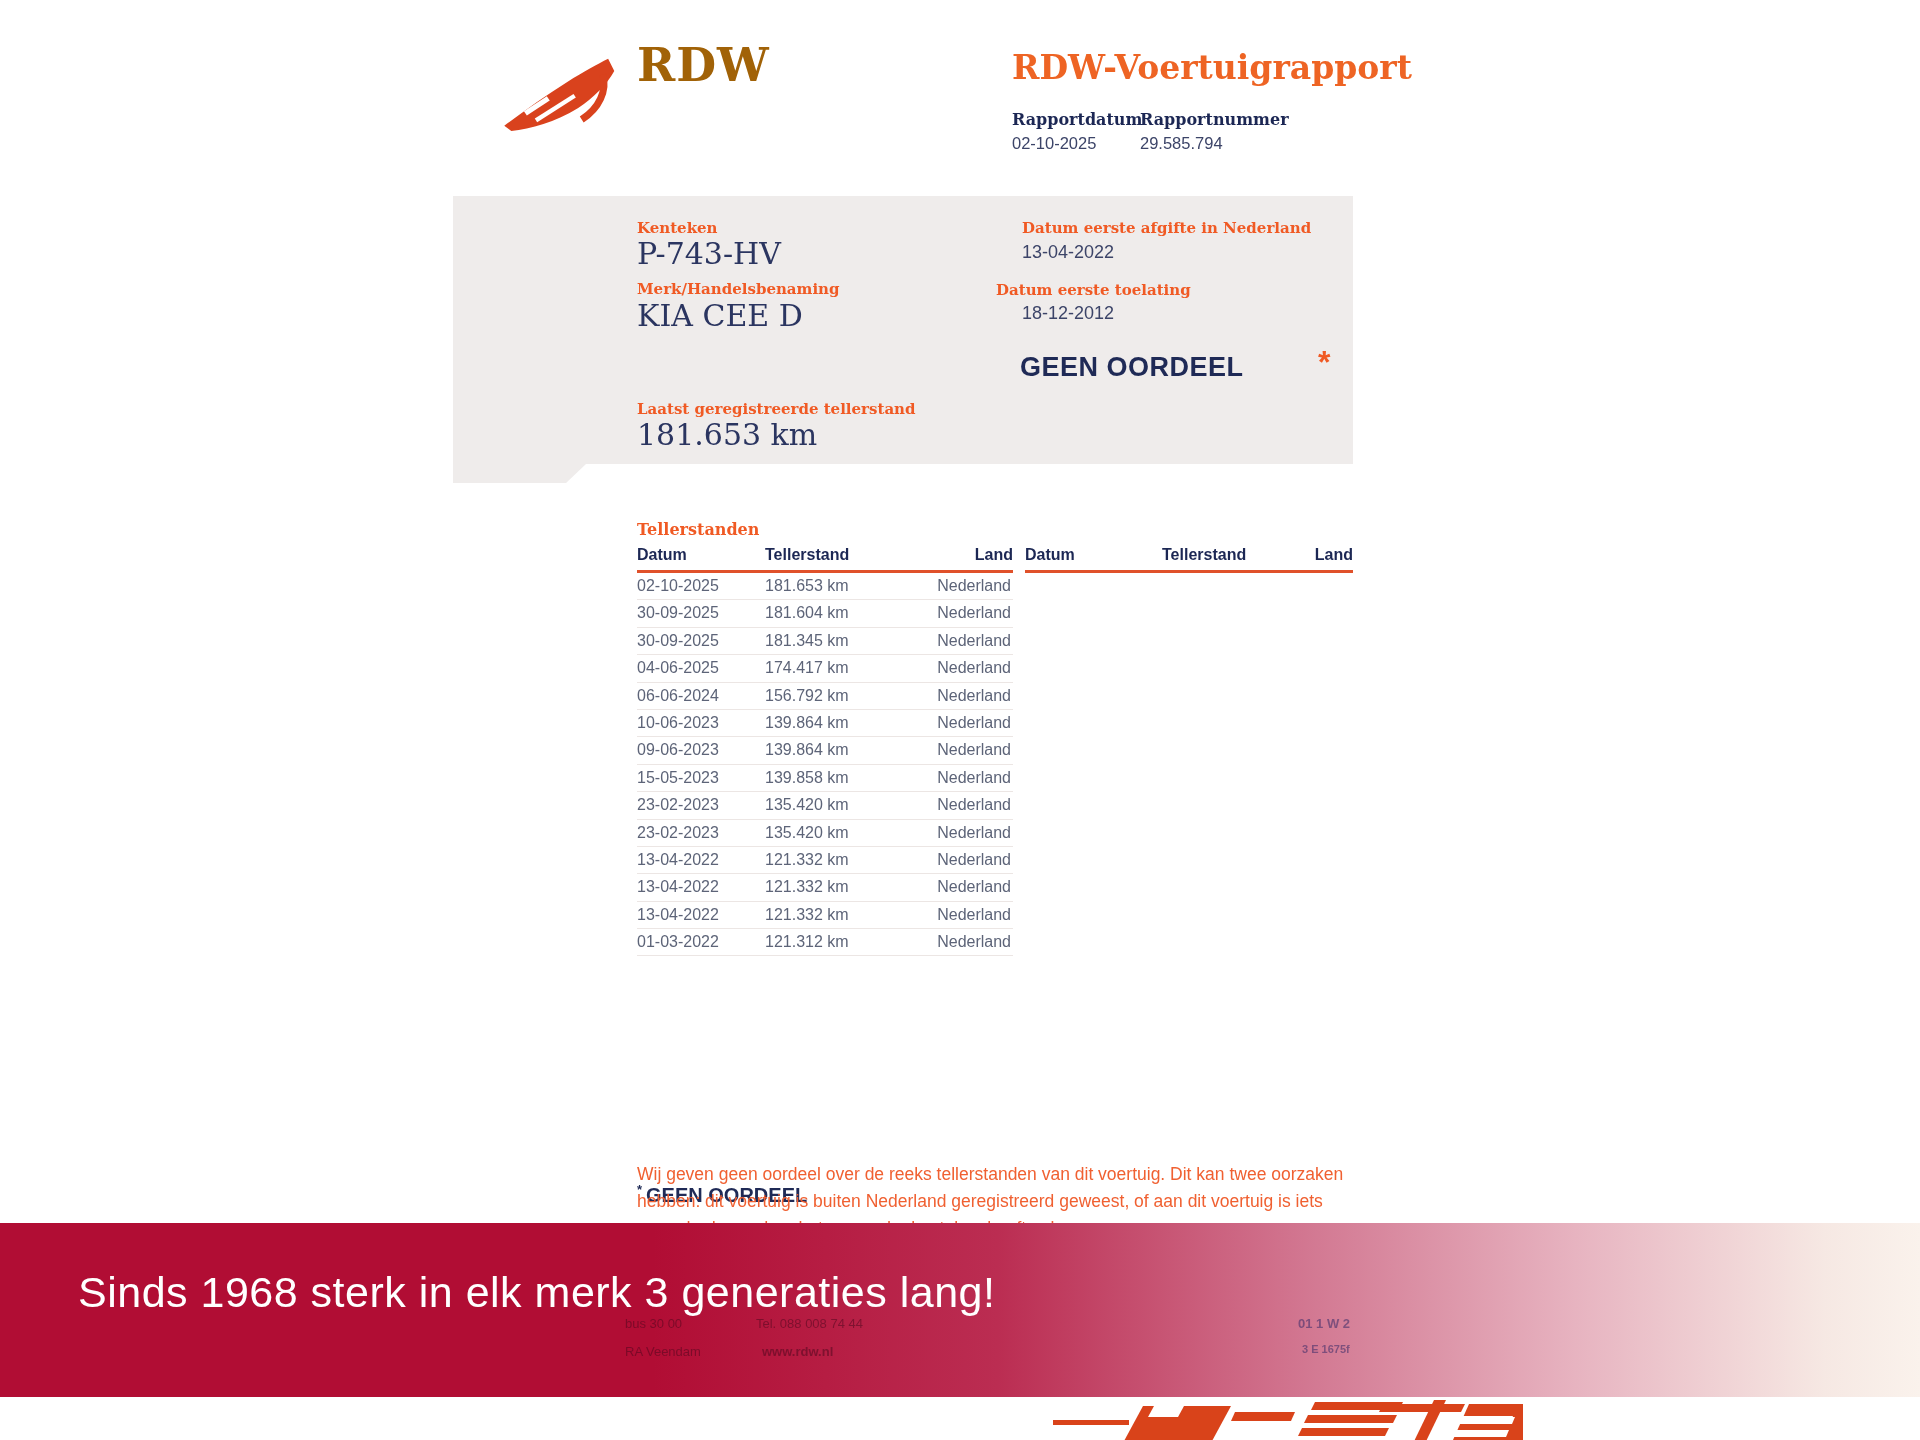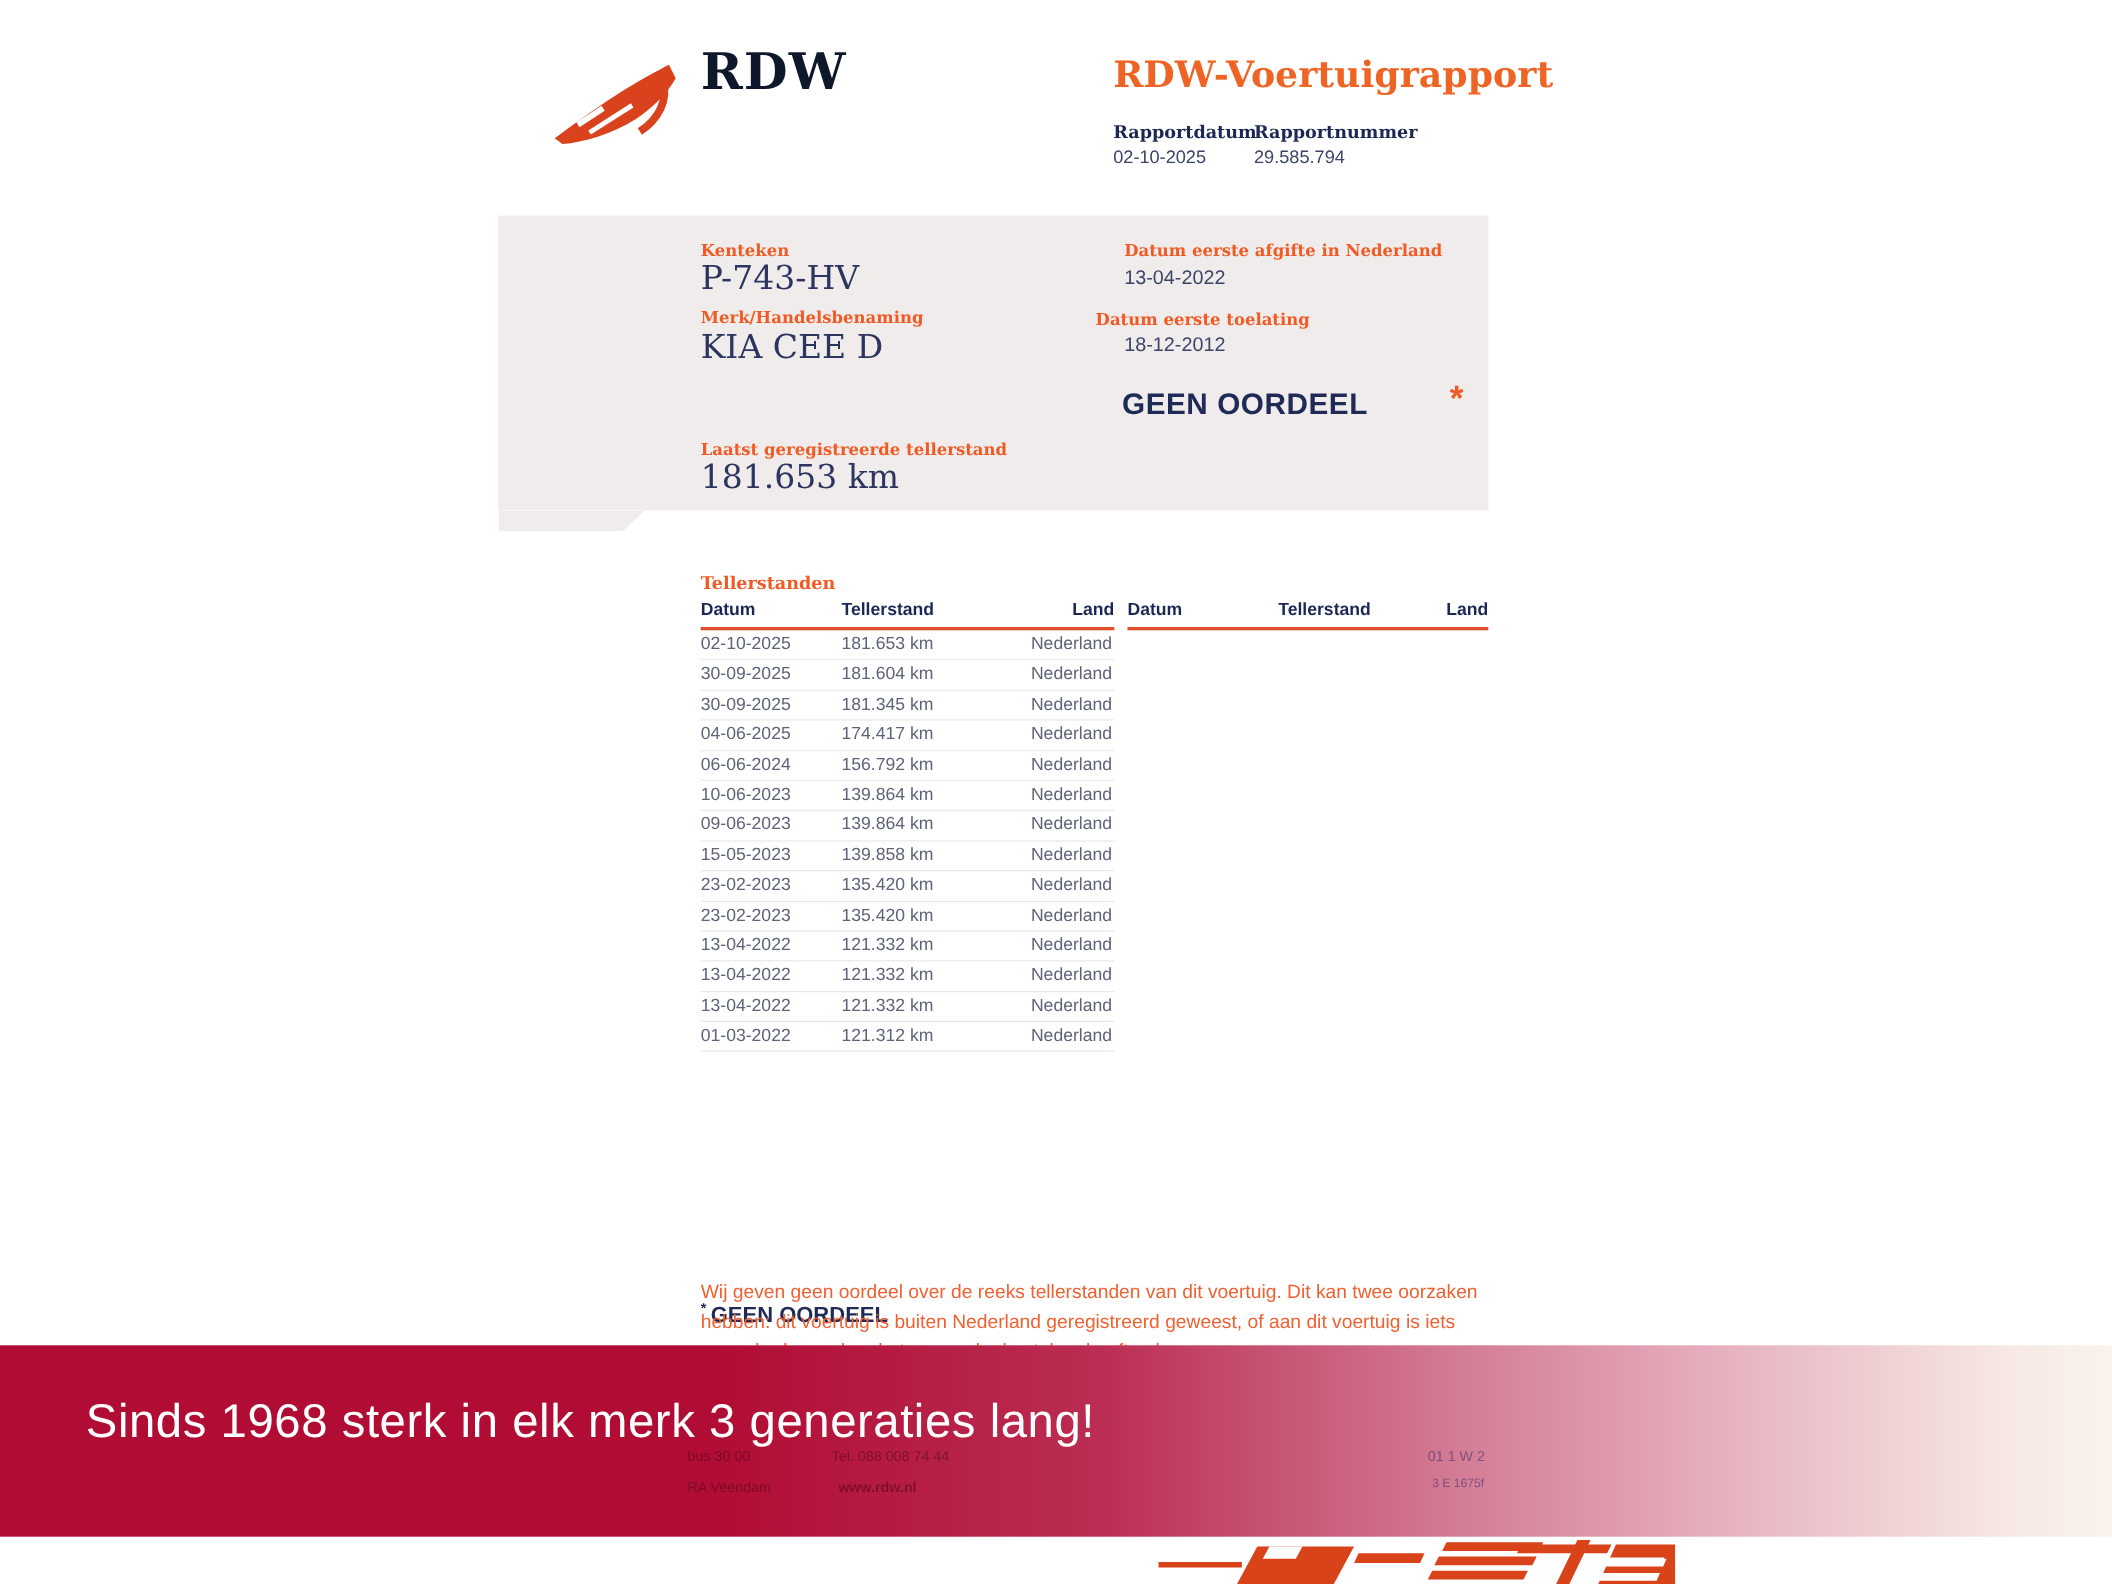--- a/index.html
+++ b/index.html
@@ -7,21 +7,21 @@
     width:1920px;height:1440px;position:relative;overflow:hidden;
     background:#ffffff;
     font-family:"Liberation Sans", sans-serif;
   }
   .abs{position:absolute;}
 
   
   .rdw-logo-text{
     left:637px;top:38px;
     font-family:"DejaVu Serif", serif;font-weight:600;
-    font-size:46px;color:#0f172a;letter-spacing:1px;
+    font-size:46px;color:#a16207;letter-spacing:1px;
   }
   .report-title{
     left:1012px;top:48px;
     font-family:"DejaVu Serif", serif;font-weight:600;
     font-size:33px;color:#ee6424;
   }
   .meta-label{
     font-family:"DejaVu Serif", serif;font-weight:700;
     font-size:16px;color:#1c2754;
   }
@@ -80,21 +80,21 @@
   }
   .footnote-title .star{font-size:13px;vertical-align:8px;margin-right:4px;}
   .footnote-text{
     left:637px;top:1161px;width:732px;
     font-size:17.5px;line-height:27px;color:#f06031;z-index:1;
   }
 
   
   .ghost{z-index:6;font-size:13px;}
   .ghost.red{color:rgba(72,5,28,.50);}
-  .ghost.navy{color:rgba(56,42,104,.55);font-weight:400;}
+  .ghost.navy{color:rgba(56,42,104,.55);font-weight:700;}
 
   
   .banner{
     left:0;top:1223px;width:1920px;height:174px;z-index:5;
     background:linear-gradient(90deg,
       #b10d34 0%, #b10d34 34%, #bb2d52 52%, #d27791 68%,
       #e7b3c0 82%, #f6e8e3 95%, #faf2ec 100%);
   }
   .banner-text{
     left:78px;top:1268px;z-index:7;

